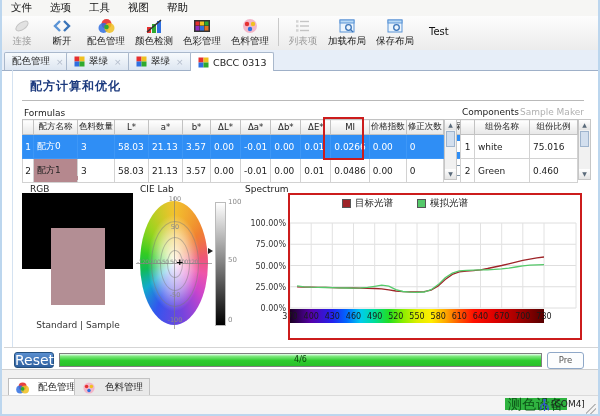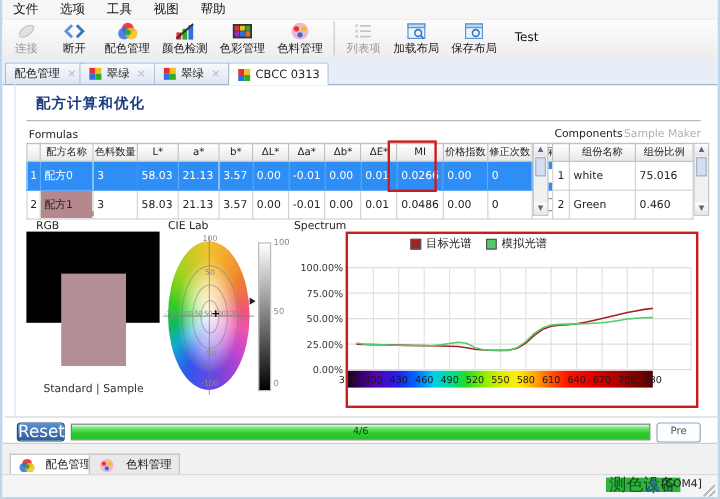--- a/index.html
+++ b/index.html
@@ -55,21 +55,21 @@
   .cie-ring{position:absolute;border:1px solid rgba(120,120,120,.45);border-radius:50%;}
   #cie-vline{position:absolute;left:172px;top:197px;width:1px;height:132px;background:rgba(120,120,120,.6);}
   #cie-hline{position:absolute;left:134px;top:263px;width:76px;height:1px;background:rgba(120,120,120,.6);}
   .cie-vlab{position:absolute;left:163px;width:20px;text-align:center;font-size:6.5px;color:#8a8a8a;}
   #cie-hlabs{position:absolute;left:135px;top:258px;width:74px;font-size:6px;color:#8a8a8a;white-space:nowrap;overflow:hidden;letter-spacing:-0.5px;}
   #cie-marker{position:absolute;left:174px;top:257px;font-size:9px;font-weight:bold;color:#000;}
   #l-bar{position:absolute;left:213px;top:202px;width:9px;height:122px;background:linear-gradient(#ffffff,#000000);border:1px solid #bbb;}
   .lbar-lab{position:absolute;left:226px;font-size:7px;color:#8a8a8a;}
   #l-marker{position:absolute;left:206px;top:248px;width:0;height:0;border-top:3px solid transparent;border-bottom:3px solid transparent;border-left:5px solid #222;}
   
-  #spectrum-legend{position:absolute;left:340px;top:197px;display:flex;gap:12px;font-size:9.5px;color:#222;align-items:center;}
+  #spectrum-legend{position:absolute;left:340px;top:197px;display:flex;gap:24px;font-size:9.5px;color:#222;align-items:center;}
   .leg-sq{display:inline-block;width:7px;height:7px;margin-right:4px;border:1px solid #555;vertical-align:middle;}
   
   #footer-rule{position:absolute;left:2px;top:347px;width:596px;height:1px;background:#d5d5d5;}
   #reset-btn{position:absolute;left:12px;top:352px;width:38px;height:14px;background:linear-gradient(#5a8fd0,#2e5f9e);border:1px solid #24507f;border-radius:3px;color:#fff;font-size:14px;text-align:center;line-height:14px;}
   #progress{position:absolute;left:57px;top:353px;width:481px;height:12px;border:1px solid #7f7f7f;background:linear-gradient(#eafff0 0%,#7be87b 20%,#2ecc2e 55%,#29c029 100%);text-align:center;font-size:8px;color:#0a3d0a;line-height:12px;}
   #pre-btn{position:absolute;left:545px;top:352px;width:35px;height:15px;background:#fcfdfe;border:1px solid #8fa8c8;border-radius:3px;color:#555;font-size:8.5px;text-align:center;line-height:15px;}
   
   #bottombar{position:absolute;left:0;top:369px;width:100%;height:26px;background:#f1f1f1;border-top:1px solid #cfcfcf;}
   .btab{position:absolute;top:8px;height:17px;display:flex;align-items:center;padding:0 6px;font-size:9.5px;white-space:nowrap;}
   .btab .tic{margin-right:4px;display:inline-flex;}

